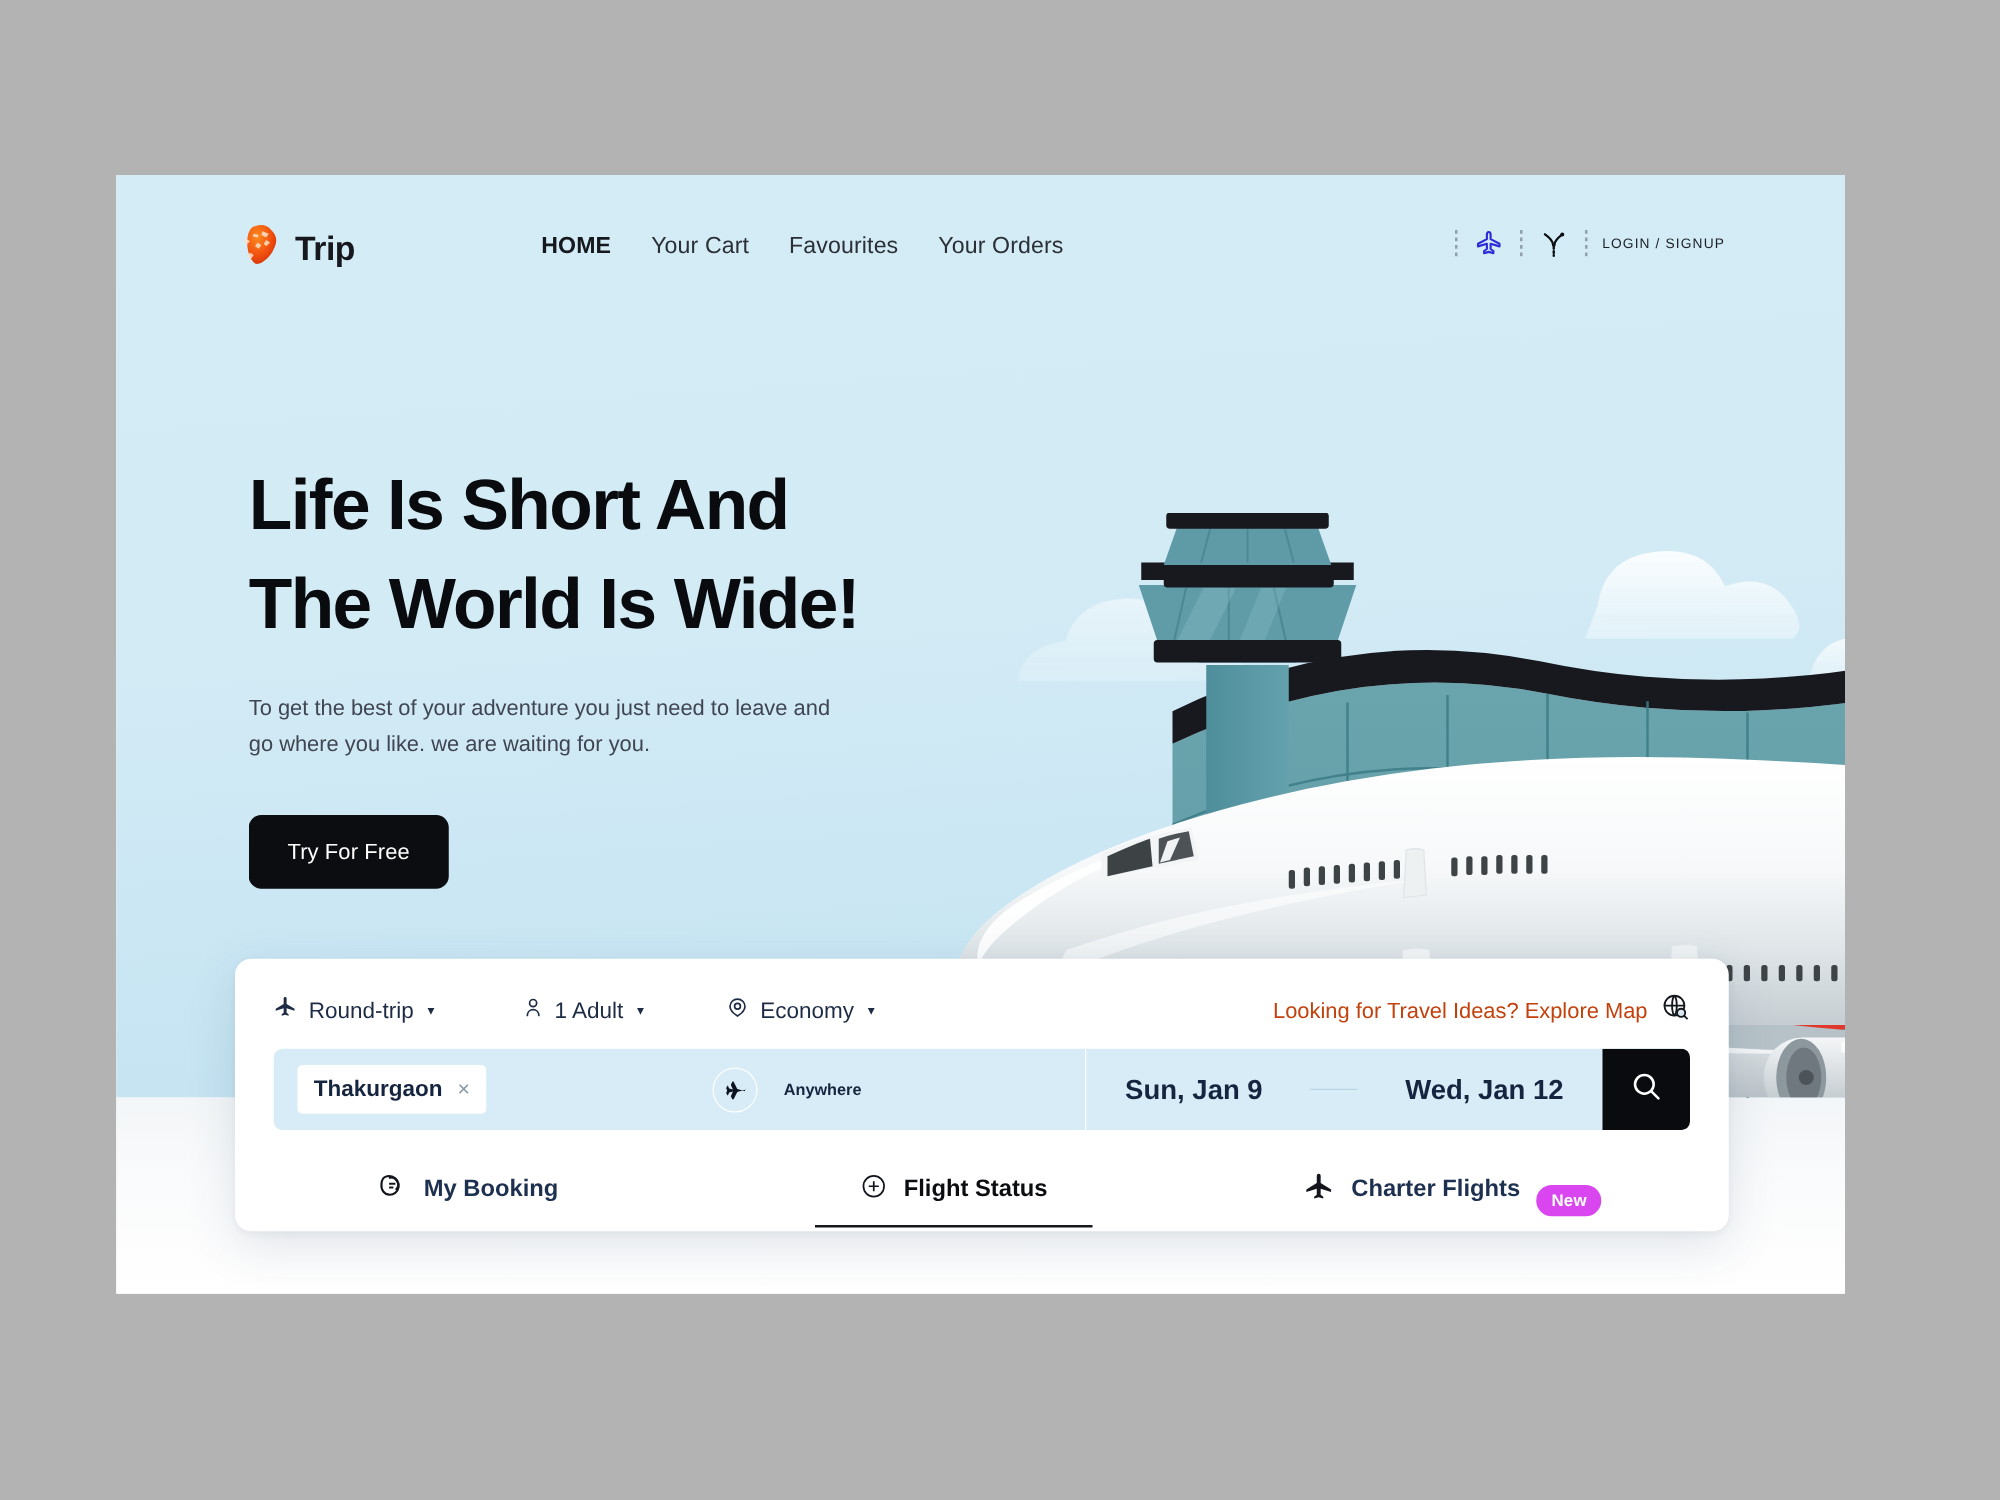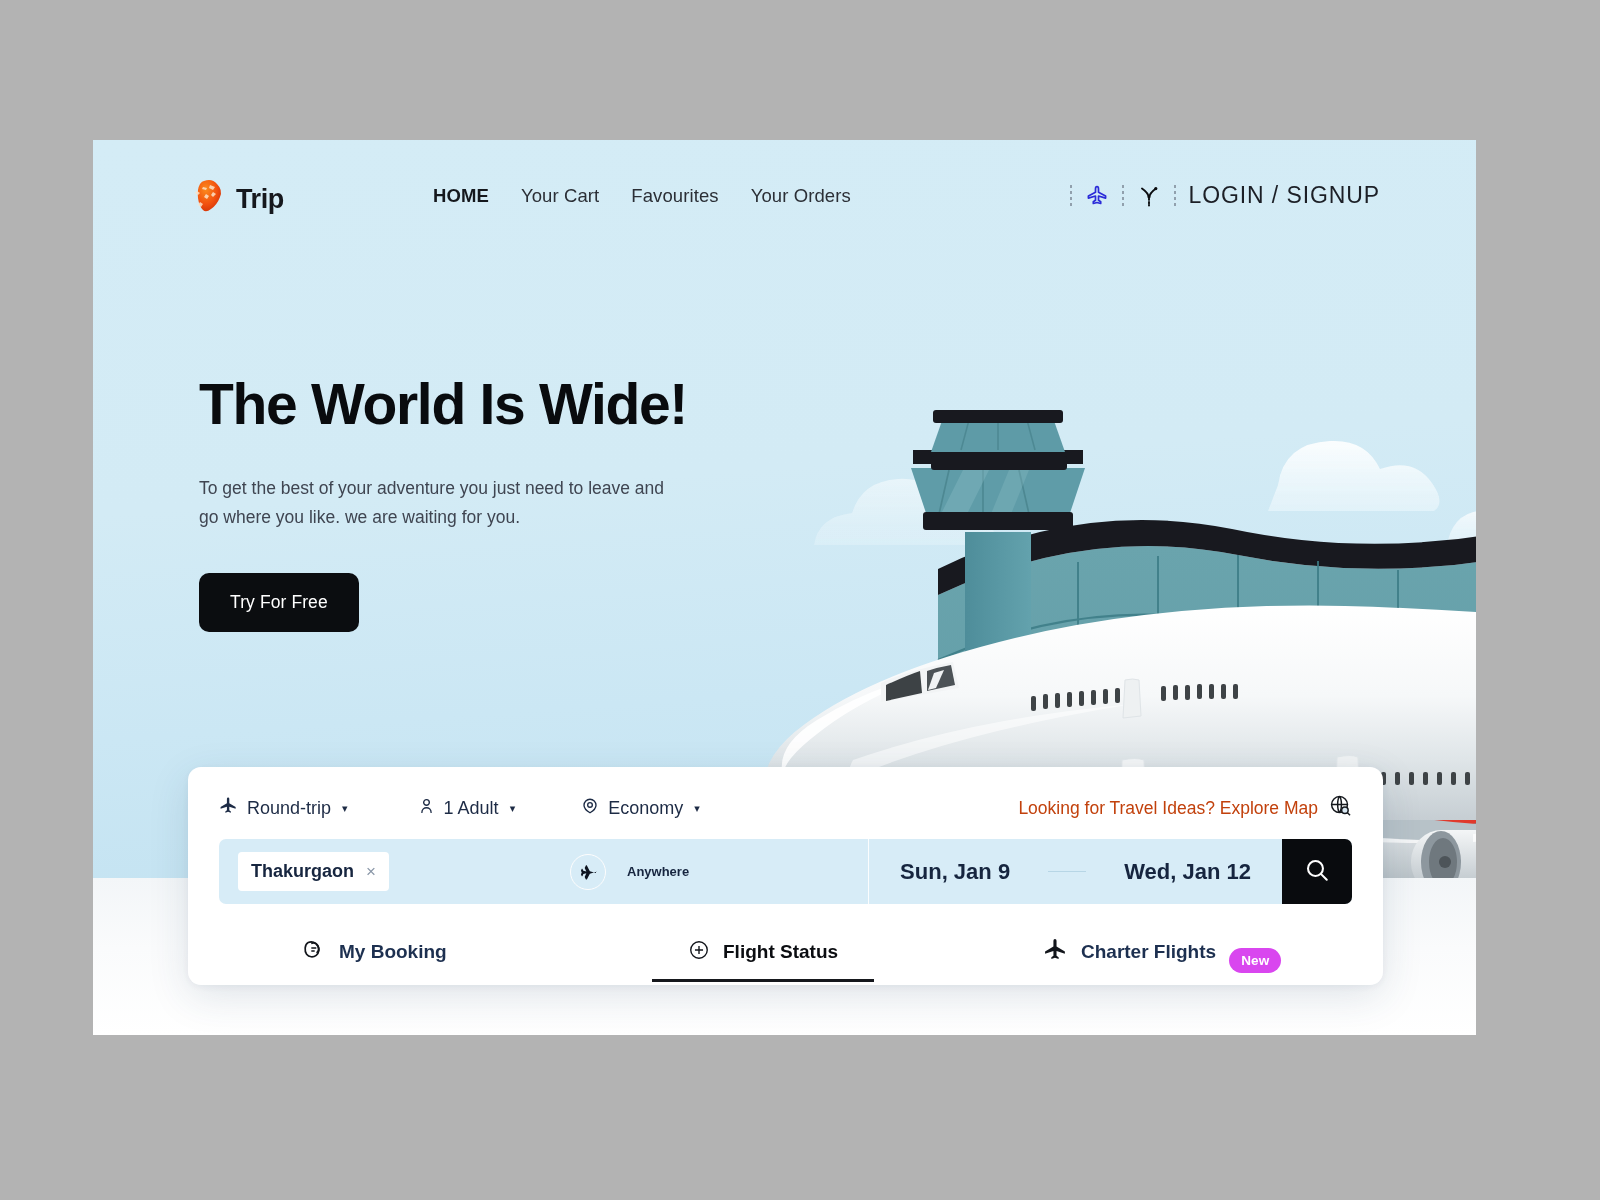--- a/index.html
+++ b/index.html
@@ -41,21 +41,21 @@
 
   .nav{ position:absolute; left:340px; top:45px; display:flex; gap:32px; align-items:center; }
   .nav a{ font-size:18.5px; color:#2b2f36; text-decoration:none; letter-spacing:0.1px; }
   .nav a.active{ font-weight:bold; color:#15181d; }
 
   .head-right{ position:absolute; right:96px; top:42px; display:flex; align-items:center; gap:0px; }
   .dotsep{ width:2px; height:22px; margin:0 12px;
     background-image:linear-gradient(#7b8794 45%, transparent 0);
     background-size:2px 6px; background-repeat:repeat-y; opacity:.75; }
   .hicon{ width:26px; height:26px; display:flex; align-items:center; justify-content:center; cursor:pointer; }
-  .login{ font-size:23px; color:#1c1f26; letter-spacing:.9px; cursor:pointer; white-space:nowrap; }
+  .login{ font-size:11px; color:#1c1f26; letter-spacing:.9px; cursor:pointer; white-space:nowrap; }
 
   
   .copy{ position:absolute; left:106px; top:225px; width:620px; z-index:30; }
   .h1{ font-size:57px; line-height:1.38; font-weight:bold; color:#090b0e; letter-spacing:-1.3px; }
   .sub{ margin-top:30px; font-size:17.5px; line-height:1.65; color:#3f4551; max-width:480px; }
   .cta{
     margin-top:42px; display:inline-block; background:#0b0d10; color:#fff;
     font-size:17.5px; font-weight:normal; padding:19px 31px; border-radius:10px;
     border:none; cursor:pointer; letter-spacing:.1px;
   }
@@ -406,20 +406,21 @@
             <circle cx="18.8" cy="4.6" r="1.6" fill="#0b0d10" stroke="none"></circle>
           </svg>
         </span>
         <span class="dotsep"></span>
         <span class="login">LOGIN / SIGNUP</span>
       </div>
     </div>
 
     <div class="copy">
       <div class="h1">
+        <div>Life Is Short And</div>
         <div>The World Is Wide!</div>
       </div>
       <div class="sub">To get the best of your adventure you just need to leave and go where you like. we are waiting for you.</div>
       <button class="cta">Try For Free</button>
     </div>
   </div>
 
   <div class="below-hero"></div>
 
   <div class="search-card">

